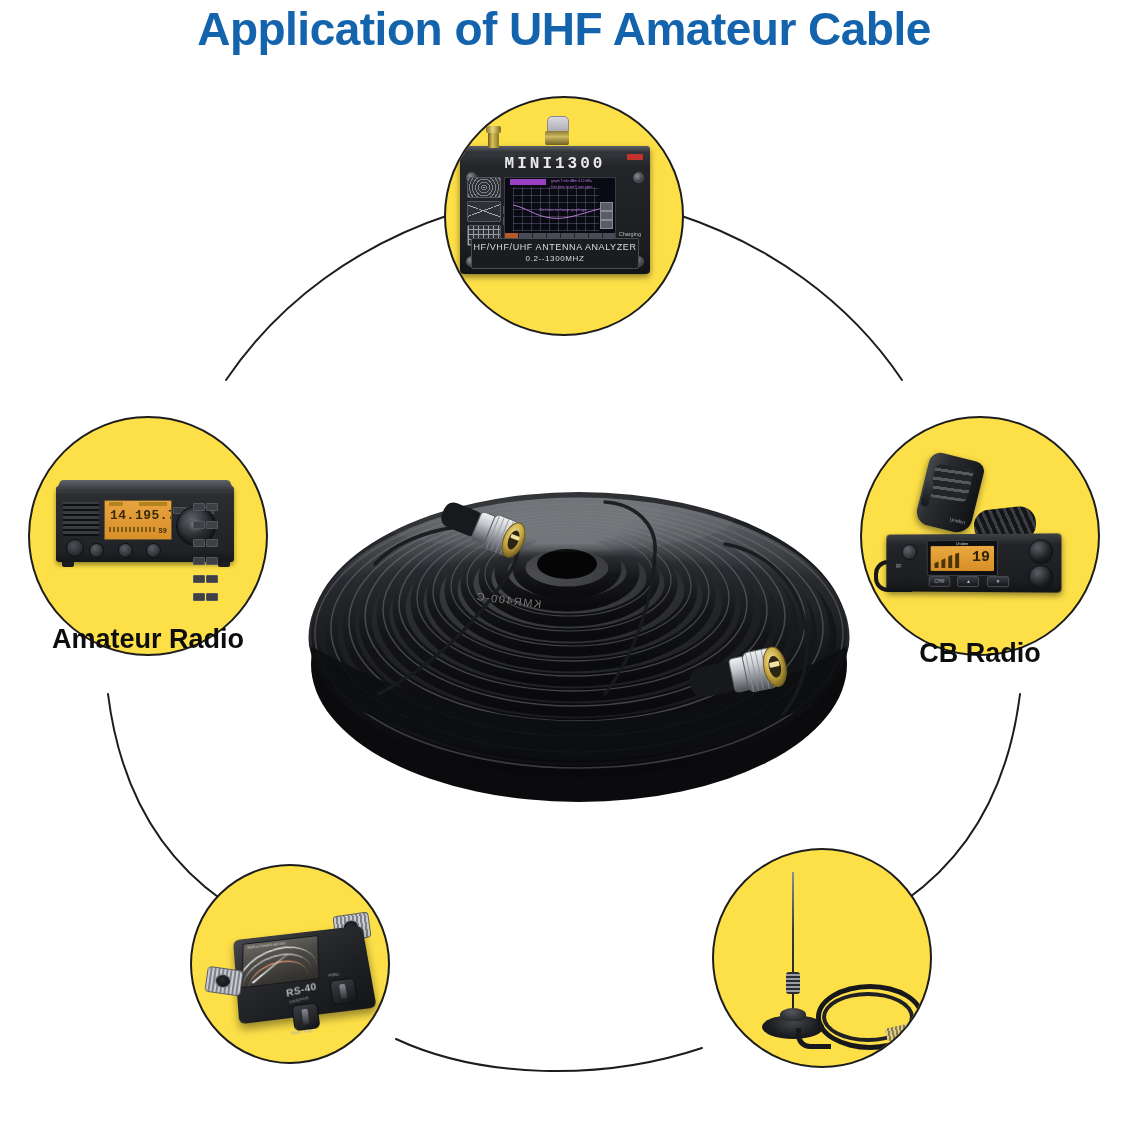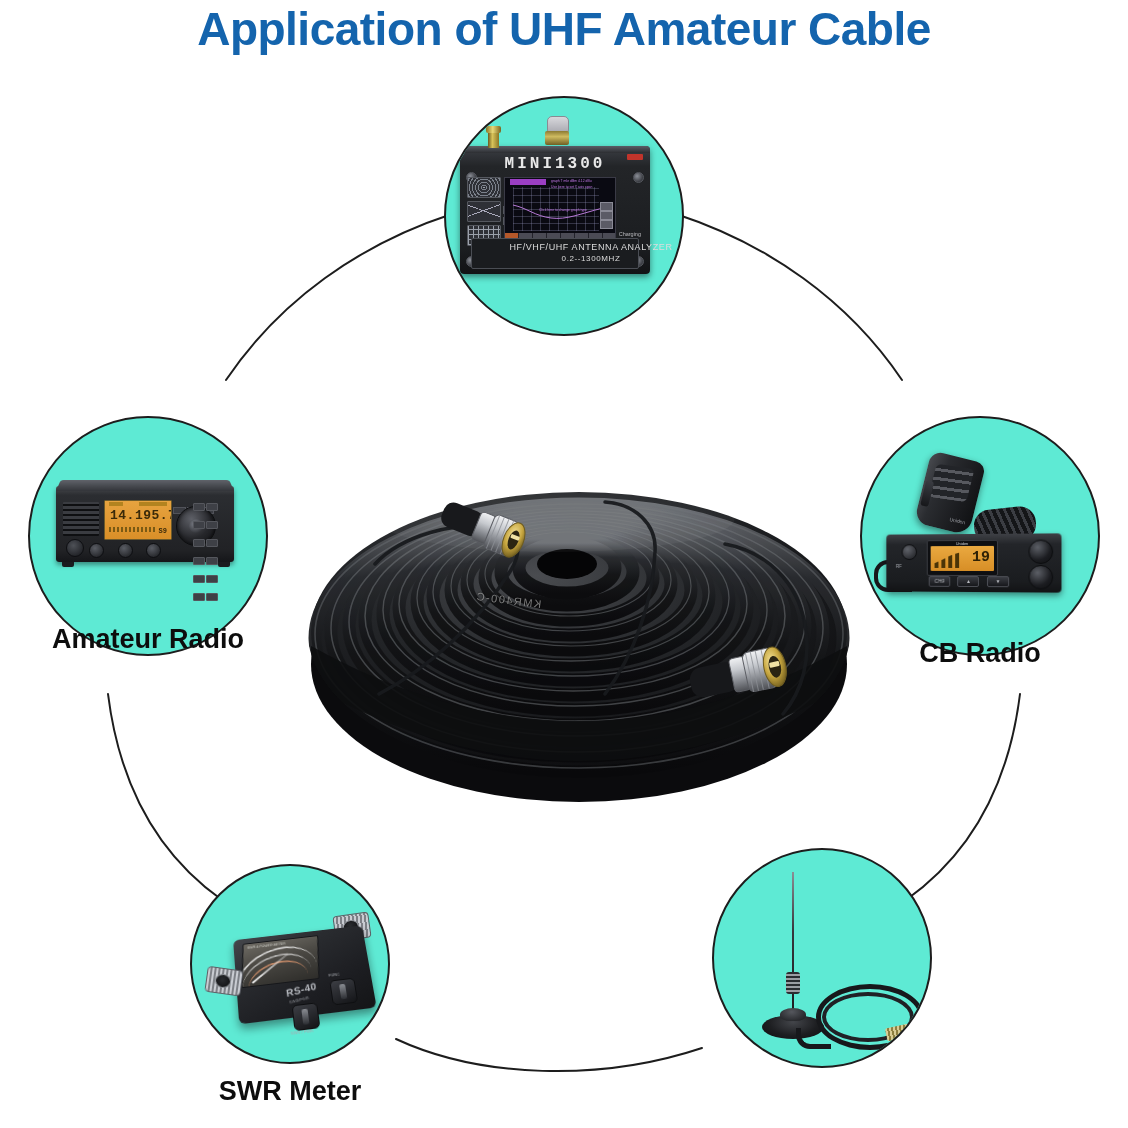--- a/index.html
+++ b/index.html
@@ -40,21 +40,21 @@
 
   
   .node {
     position: absolute;
   }
   .node-circle {
     position: absolute;
     border-radius: 50%;
     border: 2px solid #1d1d1d;
     box-sizing: border-box;
-    background: #5eead4;
+    background: #fde047;
     overflow: hidden;
   }
   .node-label {
     position: absolute;
     width: 100%;
     text-align: center;
     font-family: "Liberation Sans", sans-serif;
     font-weight: bold;
     font-size: 27px;
     color: #0d0d0d;
@@ -143,21 +143,21 @@
     display: block; width: 9px; height: 6px; margin-bottom: 3px;
     background: #15151a; border: 1px solid #55585f;
   }
   .analyzer .footplate {
     position: absolute; left: 11px; bottom: 5px; right: 11px; height: 29px;
     border: 1px solid #4a4d54; border-radius: 2px;
     background: #1a1c1f;
   }
   .analyzer .footplate .l1, .analyzer .footplate .l2 {
     position: absolute; width: 100%; text-align: center; color: #dcdcdc;
-    font-family: "Liberation Sans", sans-serif; letter-spacing: .6px; margin-left: 36px;
+    font-family: "Liberation Sans", sans-serif; letter-spacing: .6px;
   }
   .analyzer .footplate .l1 { top: 3px; font-size: 9px; }
   .analyzer .footplate .l2 { top: 15px; font-size: 8px; }
   .analyzer .screw {
     position: absolute; width: 9px; height: 9px; border-radius: 50%;
     background: radial-gradient(circle at 35% 35%, #8b8f97, #3a3c42 70%);
     border: 1px solid #55585f;
   }
   .analyzer .sma {
     position: absolute; left: 28px; top: -16px; width: 11px; height: 18px;
@@ -798,21 +798,20 @@
         <div class="swlbl" style="left:48px; top:98px;">SWR / PWR</div>
         <div class="sw" style="left:92px; top:54px;"></div>
         <div class="swlbl" style="left:92px; top:46px;">FUNC</div>
       </div>
       <div class="conn" style="left:-4px; top:62px; transform:rotate(8deg);">
         <div class="barrel"></div>
           <div class="hole"></div>
       </div>
     </div>
   </div>
-  <div class="node-label" style="top:212px; width:200px;">SWR Meter</div>
 </div>
 
 <div class="node" style="left:712px; top:848px; width:250px; height:280px;">
   <div class="node-circle" style="left:0; top:0; width:220px; height:220px;">
     <div class="antenna">
       <div class="whip"></div>
       <div class="coil"></div>
       <div class="base"></div>
       <div class="cable"></div>
       <div class="cable2"></div>

